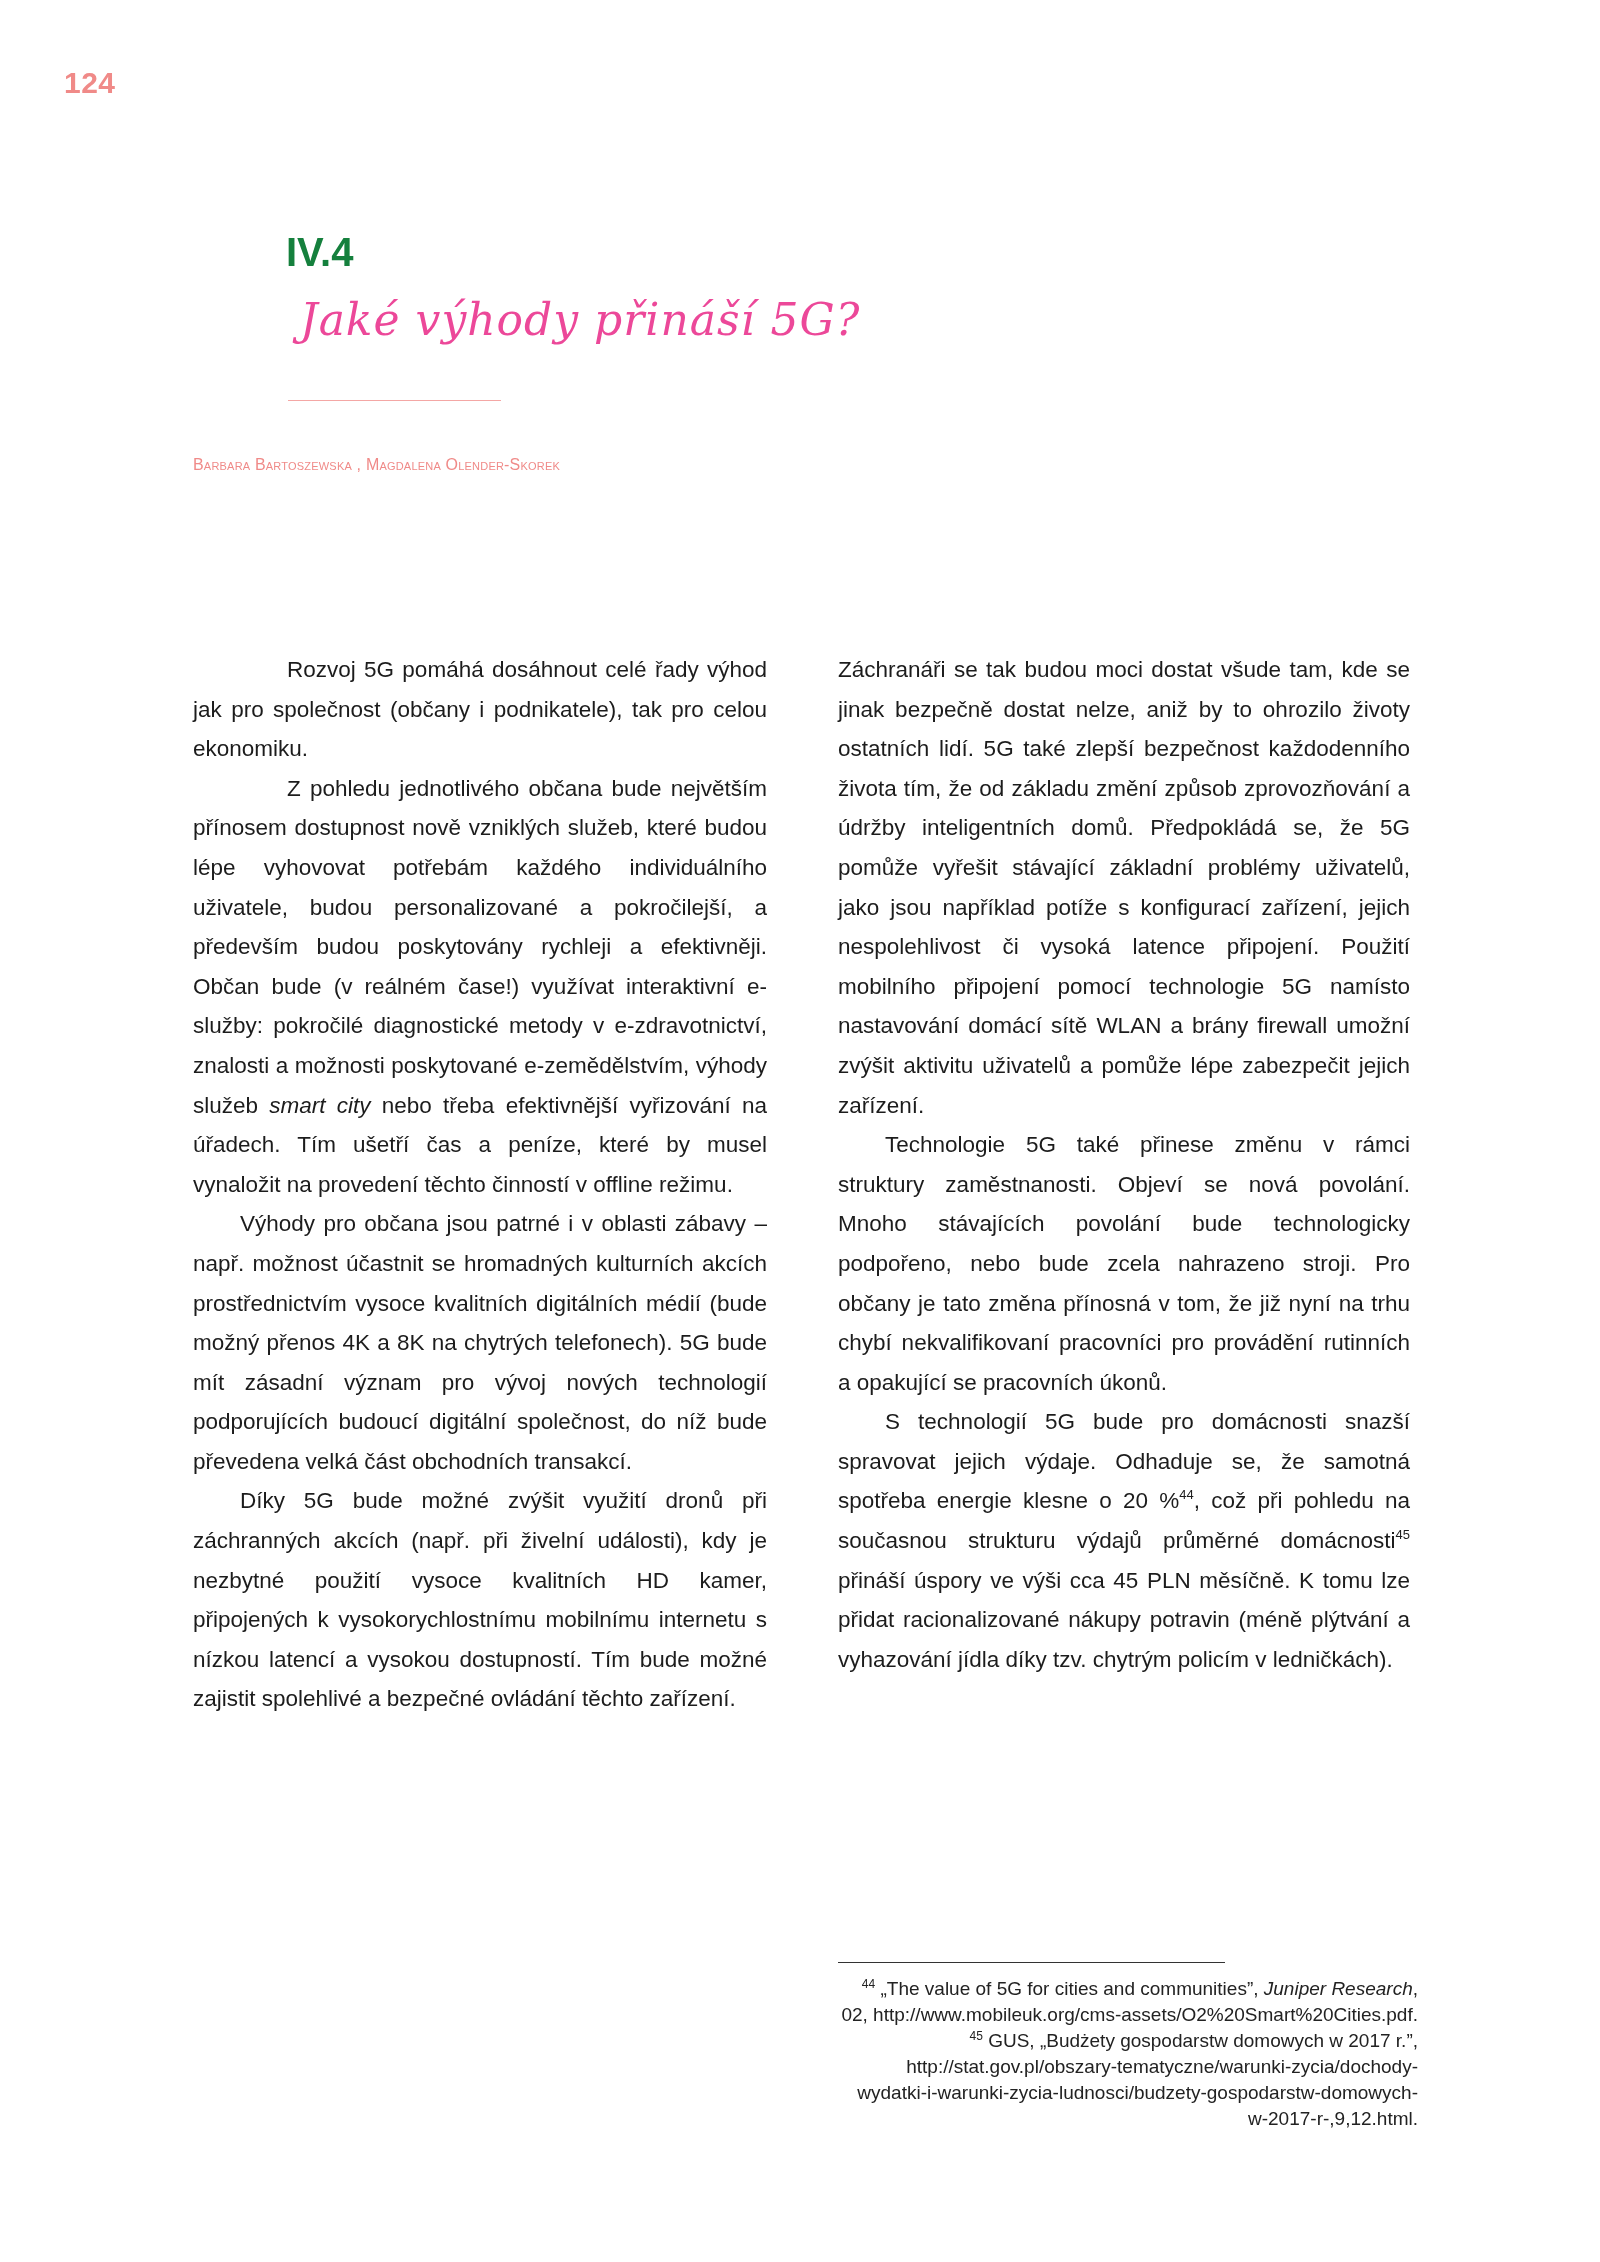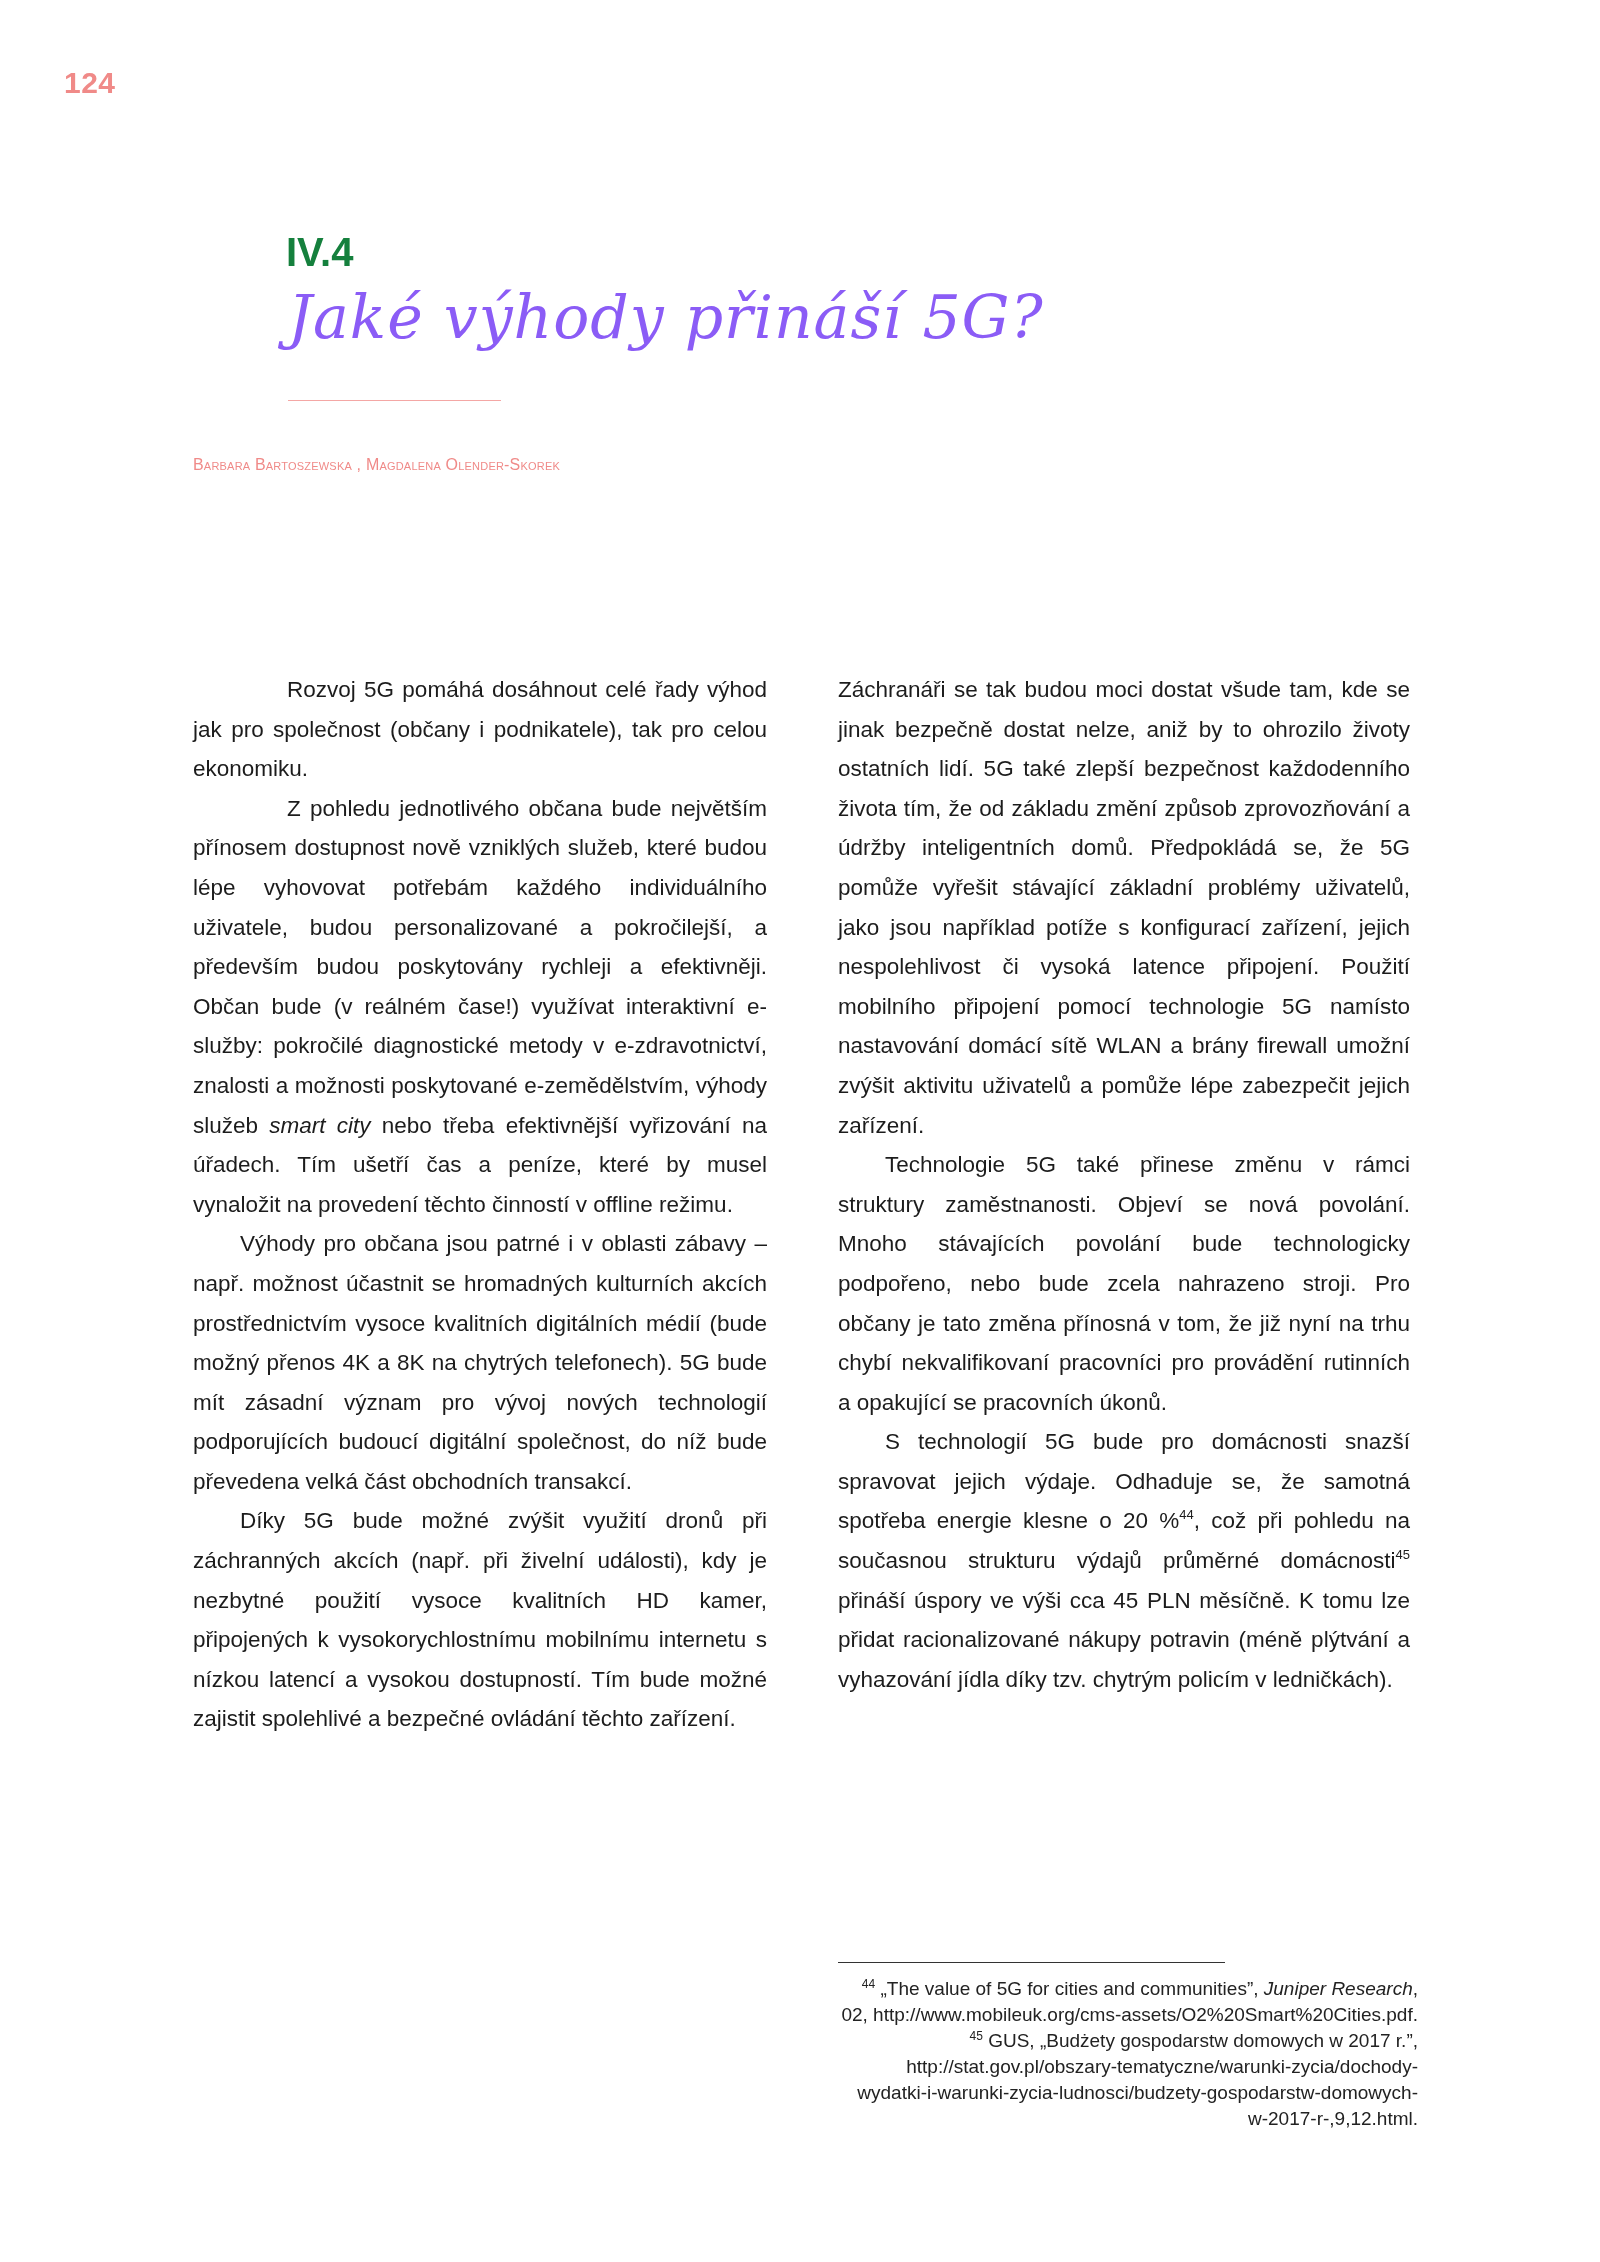--- a/index.html
+++ b/index.html
@@ -11,38 +11,38 @@
       font-size: 30px; color: #F08A88; letter-spacing: 0.5px;
     }
     .chapter-number {
       position: absolute; left: 286px; top: 230px;
       font-family: "Liberation Sans", sans-serif; font-weight: bold;
       font-size: 40px; color: #15803d;
     }
     .chapter-title {
       position: absolute; left: 284px; top: 278px;
       font-family: "DejaVu Serif", serif; font-style: italic;
-      font-size: 60px; color: #8b5cf6; font-weight: normal;
-      letter-spacing: 1px; white-space: nowrap; margin: 4px;
+      font-size: 44px; color: #ec4899; font-weight: normal;
+      letter-spacing: 1px; white-space: nowrap; margin: 16px;
     }
     .title-rule {
       position: absolute; left: 288px; top: 400px; width: 213px; height: 0;
       border-top: 1.5px solid #F4A7A5;
     }
     .authors {
       position: absolute; left: 193px; top: 456px;
       font-family: "Liberation Sans", sans-serif; font-size: 16px;
       font-variant: small-caps; color: #F08A88; letter-spacing: 0.2px;
       white-space: nowrap;
     }
     .column {
       position: absolute; top: 650px;
       font-family: "Liberation Sans", sans-serif;
       font-size: 22.5px; line-height: 39.6px; color: #1c1c1c;
-      text-align: justify; hyphens: none; margin-top: 20px;
+      text-align: justify; hyphens: none;
     }
     .col-left { left: 193px; width: 574px; }
     .col-right { left: 838px; width: 572px; }
     .column p { margin: 0; }
     .indent-wide { text-indent: 94px; }
     .indent { text-indent: 47px; }
     .section-heading {
       font-family: "Liberation Sans", sans-serif; font-weight: bold;
       font-size: 23px; color: #F08A88; margin: 39px 0 0 94px; line-height: 39.6px;
     }

